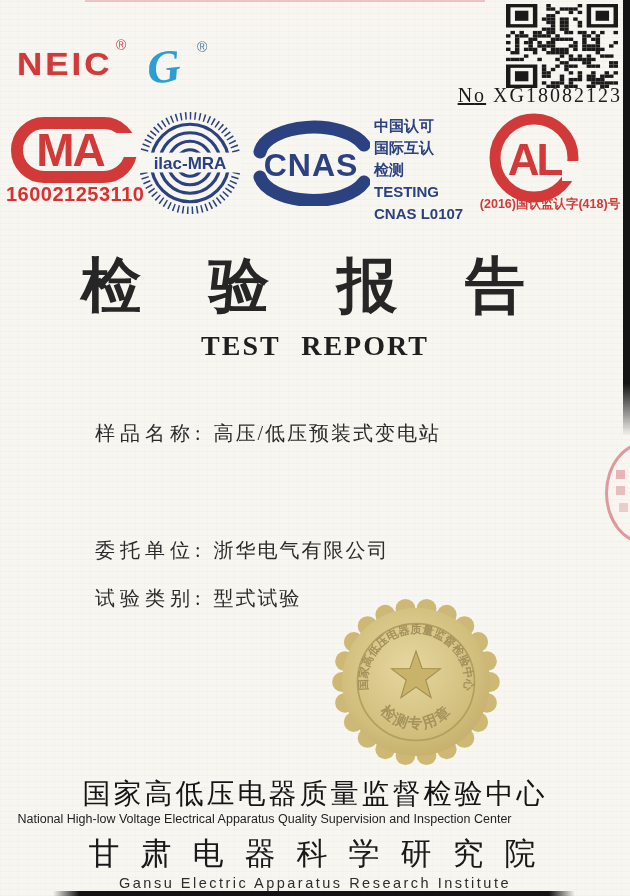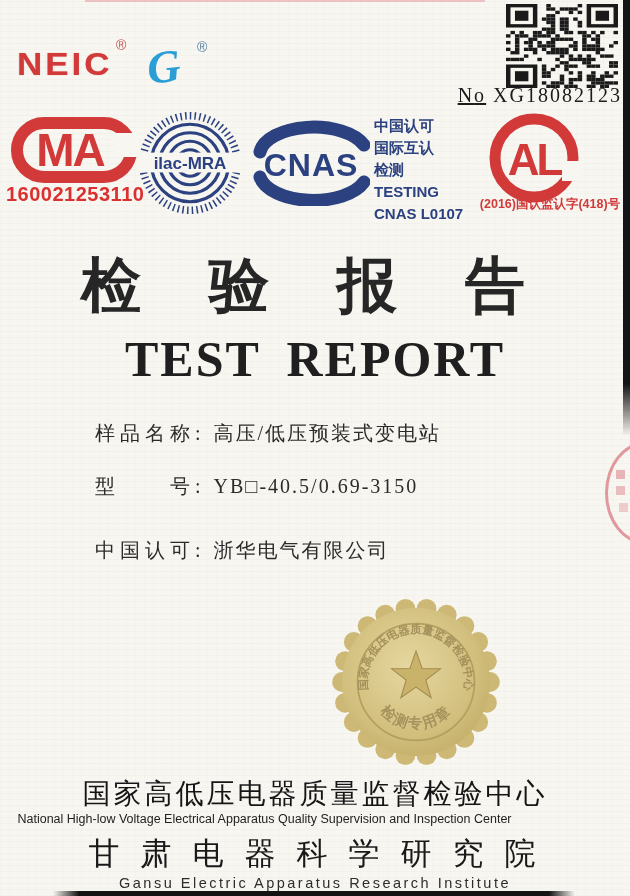--- a/index.html
+++ b/index.html
@@ -32,21 +32,21 @@
   .cma-num{left:6px;top:183px;width:136px;text-align:center;font-size:20px;font-weight:700;
            color:#da3030;letter-spacing:.5px;}
   .accred{left:374px;top:115px;color:#2b4180;font-size:15px;font-weight:700;line-height:22px;}
   .cal-cap{left:472px;top:196px;width:156px;text-align:center;font-size:12.5px;font-weight:700;
            color:#d23a3a;}
 
   
   .title-cn{left:0;top:246px;width:630px;text-align:center;font-size:60px;font-weight:600;
             color:#262626;letter-spacing:68px;padding-left:44px;box-sizing:border-box;white-space:nowrap;}
   .title-en{left:0;top:330px;width:630px;text-align:center;font-family:"Liberation Serif",serif;
-            font-size:50px;font-weight:700;color:#1f1f1f;letter-spacing:2px;word-spacing:12px;}
+            font-size:28px;font-weight:700;color:#1f1f1f;letter-spacing:2px;word-spacing:12px;}
 
   
   .field{left:95px;font-family:"Liberation Serif",serif;font-size:20px;color:#2b2b2b;white-space:nowrap;}
   .field .lab{letter-spacing:5px;}
   .field .val{margin-left:8px;letter-spacing:2px;}
   .f0{top:420px;} .f1{top:473px;} .f2{top:537px;} .f3{top:585px;}
 
   
   .seal{left:330px;top:596px;width:172px;height:172px;}
 
@@ -337,25 +337,25 @@
     <text x="48" y="62" text-anchor="middle" font-size="44" font-weight="800" font-family="Liberation Sans, sans-serif" fill="#d23a3a" letter-spacing="-3">AL</text>
   </svg>
   <div class="abs cal-cap">(2016)国认监认字(418)号</div>
 
   <div class="abs title-cn">检验报告</div>
   <div class="abs title-en">TEST REPORT</div>
 
   <div class="abs field f0">
     <span class="lab">样品名称:</span><span class="val">高压/低压预装式变电站</span>
   </div>
-  <div class="abs field f1">
-    <span class="lab">型　　号:</span><span class="val">YB□-40.5/0.69-3150</span>
+  <div class="abs field f2">
+    <span class="lab">委托单位:</span><span class="val">浙华电气有限公司</span>
   </div>
-  <div class="abs field f2">
-    <span class="lab">中国认可:</span><span class="val">浙华电气有限公司</span>
+  <div class="abs field f3">
+    <span class="lab">试验类别:</span><span class="val">型式试验</span>
   </div>
 
   <svg class="seal abs" viewBox="0 0 200 200">
     <defs>
       <radialGradient id="goldGrad" cx="45%" cy="40%" r="65%">
         <stop offset="0%" stop-color="#e6d79f"></stop>
         <stop offset="70%" stop-color="#d2bf7e"></stop>
         <stop offset="100%" stop-color="#c3ad68"></stop>
       </radialGradient>
       <path id="arcTop" d="M 48.4 124.1 A 57 57 0 1 1 151.7 124.1" fill="none"></path>

